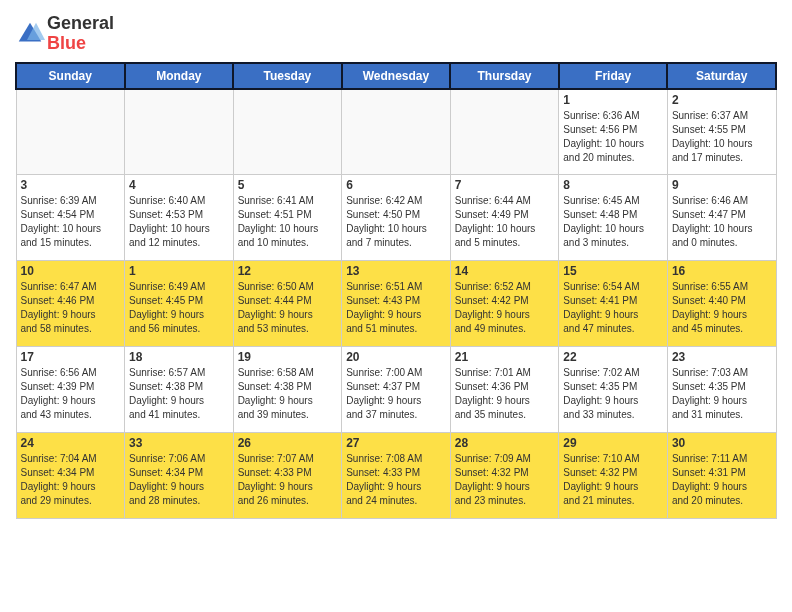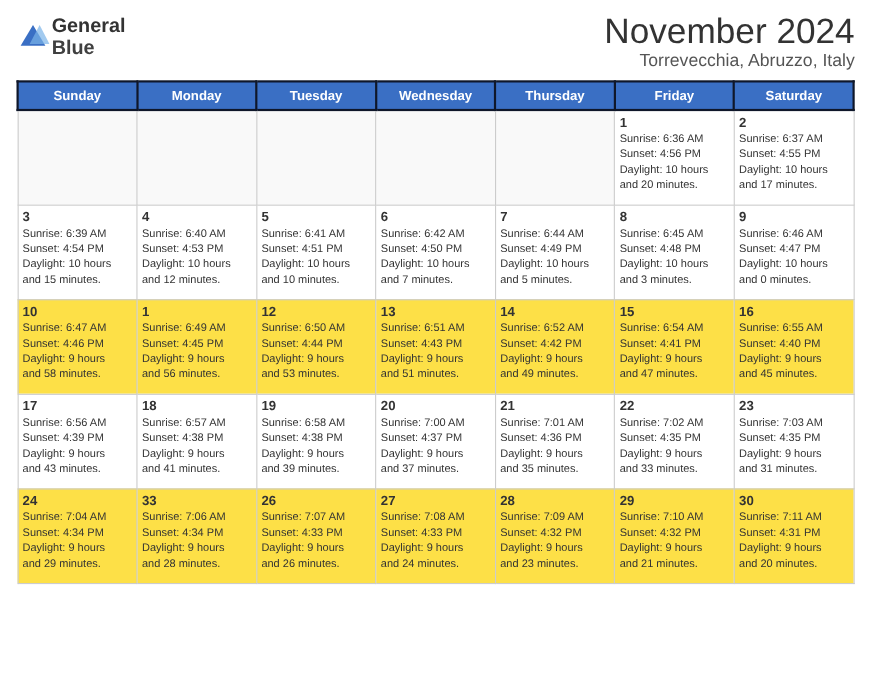--- a/index.html
+++ b/index.html
@@ -25,21 +25,21 @@
       display: flex;
       align-items: center;
       margin-top: 4px;
     }
     .logo-text {
       font-size: 18px;
       font-weight: bold;
       line-height: 1.1;
     }
     .logo-general { color: #333; }
-    .logo-blue { color: #404040; }
+    .logo-blue { color: #ef4444; }
     .logo-icon {
       width: 30px;
       height: 30px;
       margin-right: 2px;
     }
     .title-block {
       text-align: right;
     }
     .month-title {
       font-size: 32px;
@@ -98,24 +98,20 @@
     <div class="logo">
       <svg class="logo-icon" viewBox="0 0 40 40">
         <polygon points="20,5 35,30 5,30" fill="#3a6fc4"></polygon>
         <polygon points="28,5 40,28 16,28" fill="#7ab3e8" opacity="0.7"></polygon>
       </svg>
       <div class="logo-text">
         <span class="logo-general">General</span><br>
         <span class="logo-blue">Blue</span>
       </div>
     </div>
-    <div class="title-block">
-      <div class="month-title">November 2024</div>
-      <div class="location">Torrevecchia, Abruzzo, Italy</div>
-    </div>
   </div>
 
   <table>
     <thead>
       <tr>
       <th class="day-header">Sunday</th>
           <th class="day-header">Monday</th>
           <th class="day-header">Tuesday</th>
           <th class="day-header">Wednesday</th>
           <th class="day-header">Thursday</th>

